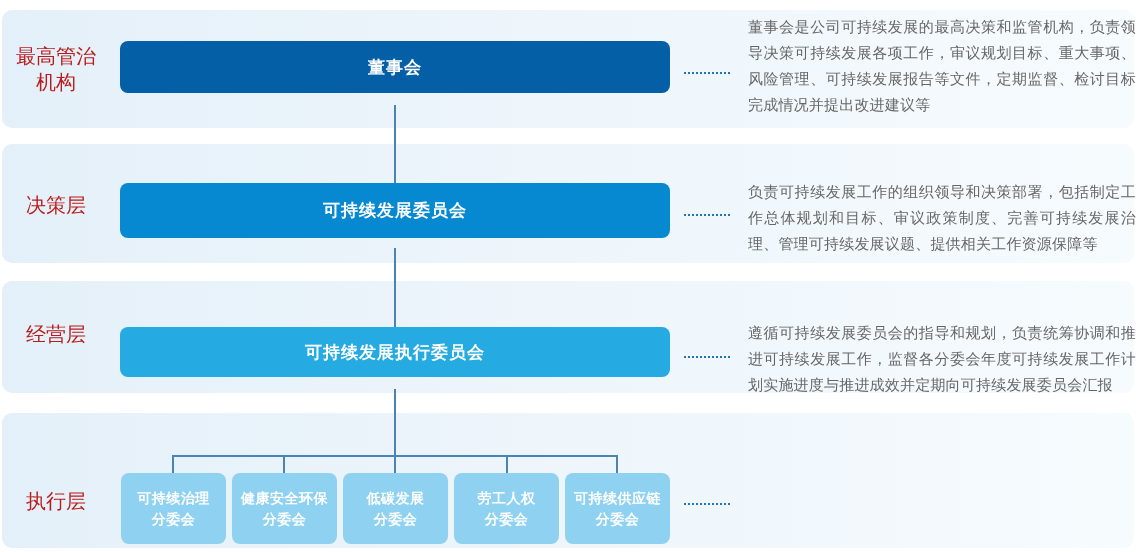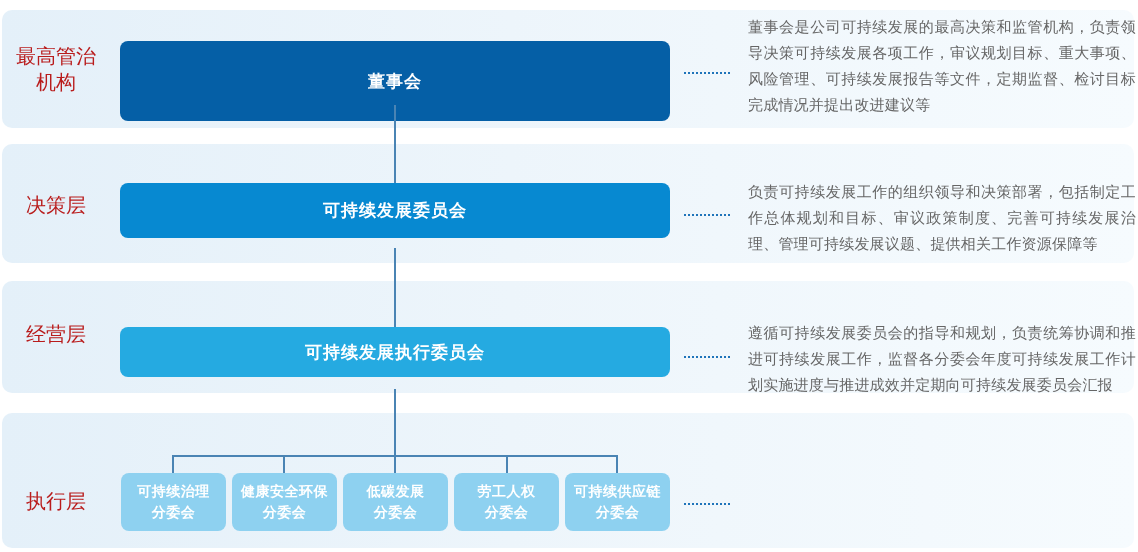--- a/index.html
+++ b/index.html
@@ -17,21 +17,21 @@
   }
   .main-box{
     position:absolute;left:120px;width:550px;border-radius:8px;
     display:flex;align-items:center;justify-content:center;
     color:#ffffff;font-weight:bold;font-size:17px;letter-spacing:1px;
   }
   .box-l1{background:#055fa6;}
   .box-l2{background:#0789d1;}
   .box-l3{background:#25aae1;}
   .sub-box{
-    position:absolute;top:473px;width:105px;height:58px;border-radius:8px;
+    position:absolute;top:473px;width:105px;height:71px;border-radius:8px;
     background:#8ed1f0;display:flex;flex-direction:column;align-items:center;
     justify-content:center;color:#ffffff;font-weight:bold;font-size:14px;
     line-height:21px;text-align:center;letter-spacing:0.5px;
   }
   .connector{position:absolute;background:#4a84b4;}
   .v-line{width:2px;}
   .h-line{height:2px;}
   .leader{
     position:absolute;left:684px;width:46px;height:0;
     border-top:2.5px dotted #1f74ba;
@@ -52,21 +52,21 @@
   <div class="band" style="top:413px;height:135px;"></div>
 
   <div class="tier-label" style="top:43px;">
     <div>最高管治</div>
     <div>机构</div>
   </div>
   <div class="tier-label" style="top:192px;">决策层</div>
   <div class="tier-label" style="top:321px;">经营层</div>
   <div class="tier-label" style="top:488px;">执行层</div>
 
-  <div class="main-box box-l1" style="top:41px;height:80px;">董事会</div>
+  <div class="main-box box-l1" style="top:41px;height:52px;">董事会</div>
   <div class="main-box box-l2" style="top:183px;height:55px;">可持续发展委员会</div>
   <div class="main-box box-l3" style="top:327px;height:50px;">可持续发展执行委员会</div>
 
   <div class="sub-box" style="left:121px;">
     <div>可持续治理</div>
     <div>分委会</div>
   </div>
   <div class="sub-box" style="left:232px;">
     <div>健康安全环保</div>
     <div>分委会</div>

